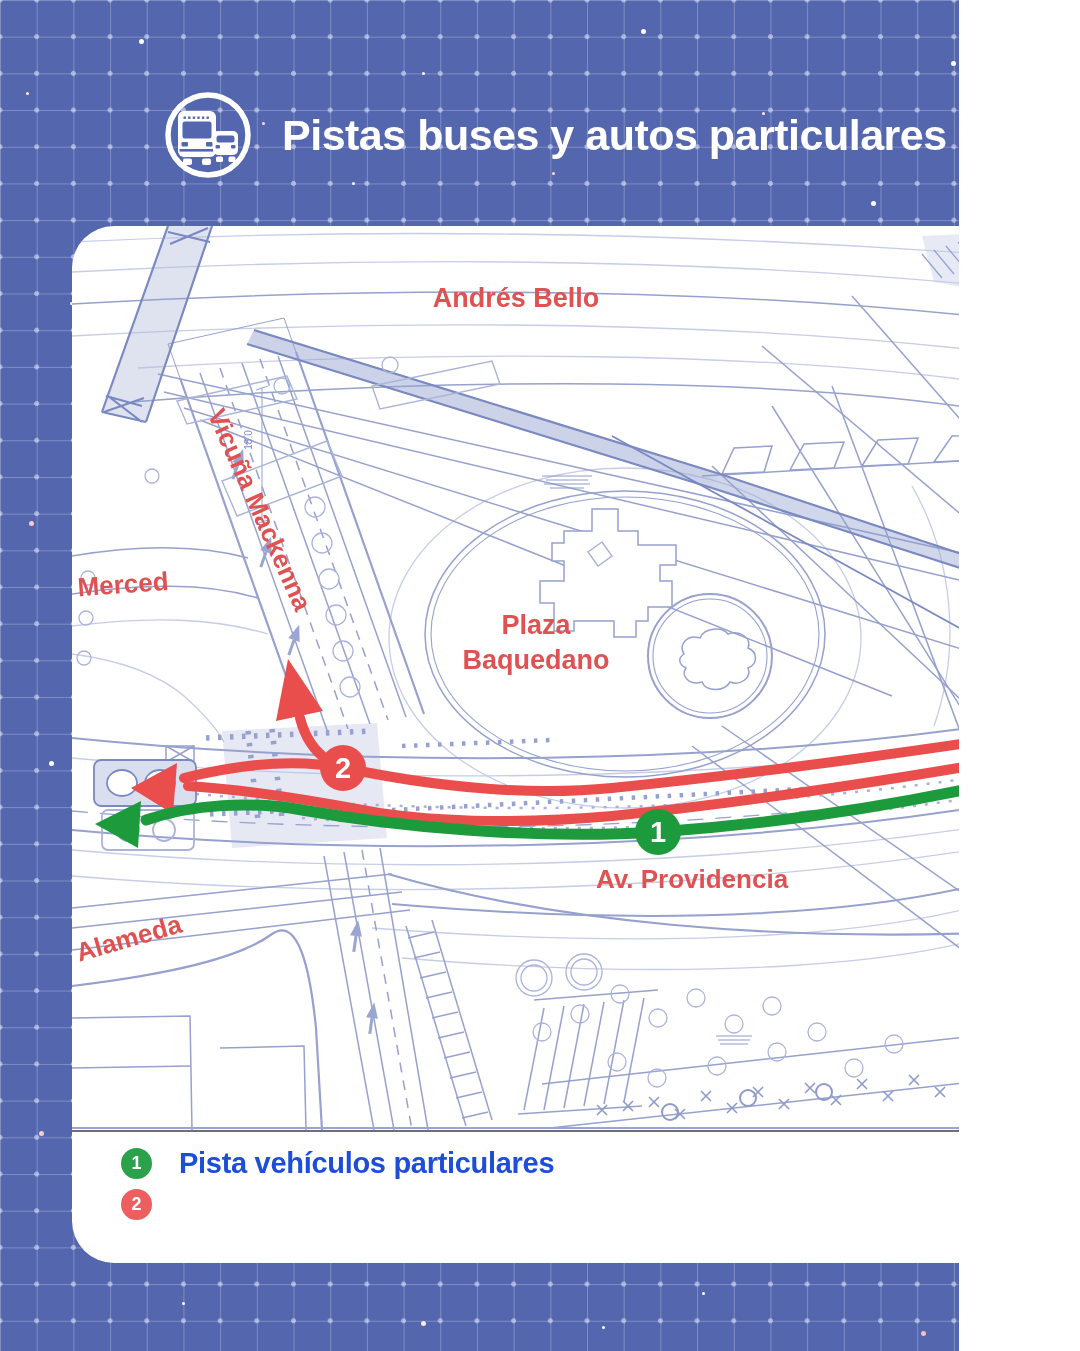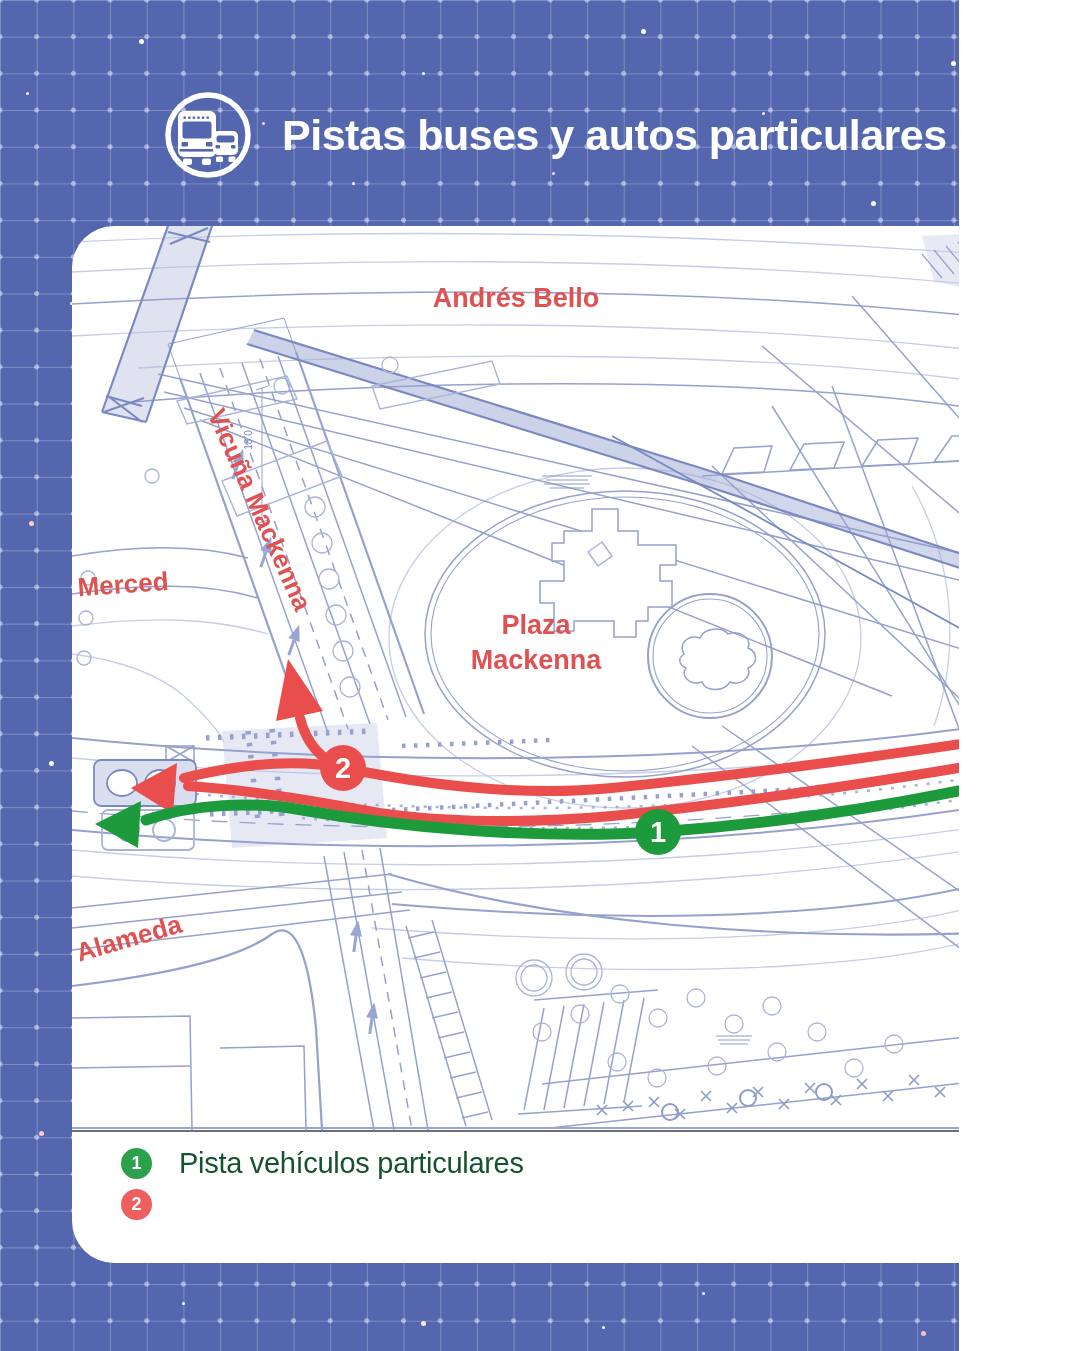--- a/index.html
+++ b/index.html
@@ -55,21 +55,21 @@
   }
   .divider{position:absolute;left:0;top:904px;width:100%;height:2px;background:#6b7080;}
   .legend{position:absolute;left:49px;top:921px;display:flex;flex-direction:column;gap:9px;}
   .legend-row{display:flex;align-items:center;gap:27px;}
   .legend-badge{
     width:31px;height:31px;border-radius:50%;color:#ffffff;font-weight:700;font-size:18px;
     display:flex;align-items:center;justify-content:center;flex:0 0 auto;
   }
   .legend-badge.green{background:#2aa14a;}
   .legend-badge.red{background:#ed5e5e;}
-  .legend-label{color:#14532d;font-size:29px;font-weight:400;letter-spacing:-.3px;}
+  .legend-label{color:#1d4ed8;font-size:29px;font-weight:700;letter-spacing:-.3px;}
 </style>
 </head>
 <body>
 
 <div class="page">
   <div class="speckles"></div>
 
   <div class="header">
     <svg class="header-icon" viewBox="0 0 90 90">
       <circle cx="45" cy="45" r="40" fill="none" stroke="#ffffff" stroke-width="5.5"></circle>
@@ -361,21 +361,22 @@
         <g>
           <circle cx="586" cy="606" r="23" fill="#1d9b3c"></circle>
           <text x="586" y="616" text-anchor="middle" font-family="Liberation Sans, sans-serif" font-size="29" font-weight="bold" fill="#ffffff">1</text>
         </g>
       </svg>
 
       <div class="street-label lbl-andres">Andrés Bello</div>
       <div class="street-label lbl-vicuna">Vicuña Mackenna</div>
       <div class="street-label lbl-merced">Merced</div>
       <div class="street-label lbl-plaza">Plaza
-Mackenna</div>
+Baquedano</div>
+      <div class="street-label lbl-providencia">Av. Providencia</div>
       <div class="street-label lbl-alameda">Alameda</div>
       <div class="lbl-dim">18.0</div>
     </div>
 
     <div class="divider"></div>
 
     <div class="legend">
       <div class="legend-row">
         <span class="legend-badge green">1</span>
         <span class="legend-label">Pista vehículos particulares</span>

